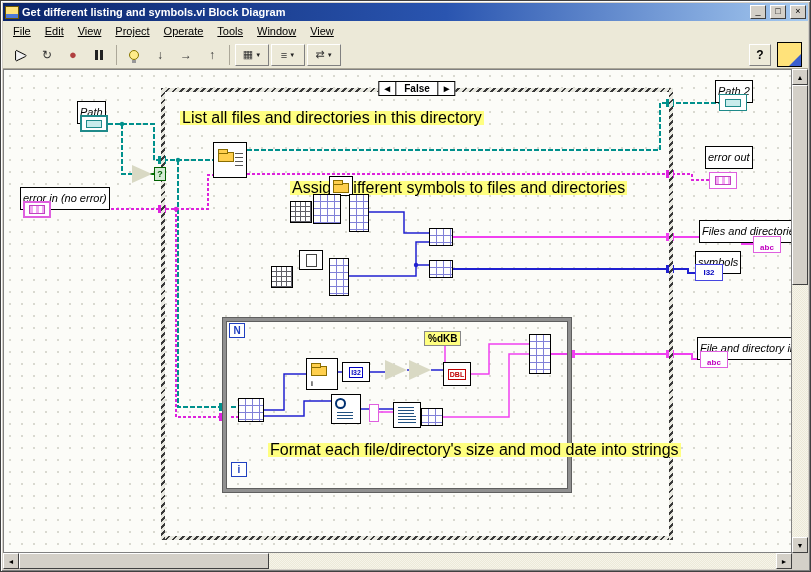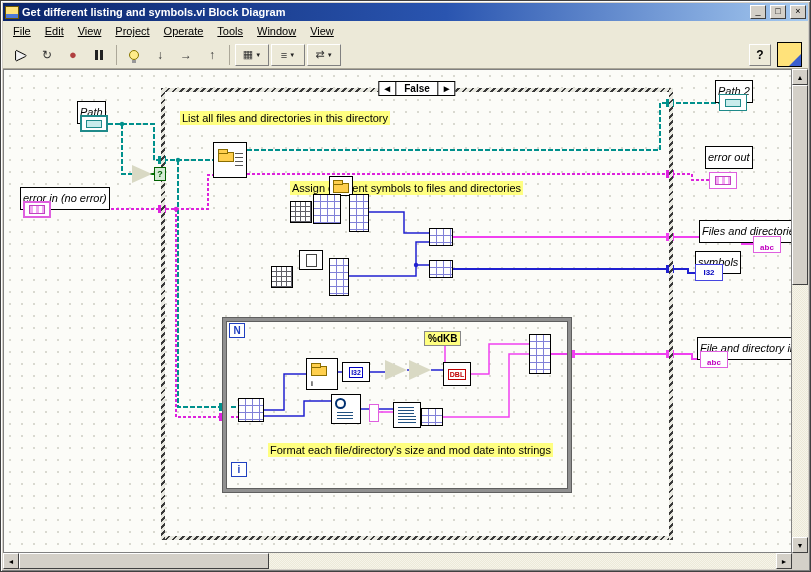--- a/index.html
+++ b/index.html
@@ -58,21 +58,21 @@
   .case-selector .arr{padding:0 3px;}
   .case-selector .sel-label{padding:0 8px;border-left:1px solid #000;border-right:1px solid #000;font-weight:bold;}
   .sel-term{position:absolute;left:150px;top:97px;width:12px;height:14px;background:#d6ecd6;border:1px solid #006000;
             color:#006000;font-size:9px;font-weight:bold;text-align:center;line-height:12px;}
   .loop{position:absolute;left:219px;top:248px;width:348px;height:174px;border:3px solid #909090;
         box-shadow:inset 0 0 0 1px #5f5f5f,0 0 0 1px #5f5f5f;}
   .nbox,.ibox{position:absolute;width:16px;height:15px;background:#fff;border:1px solid #2040c0;color:#2040c0;
               font-weight:bold;font-size:10px;text-align:center;line-height:13px;}
   
   .lbl{position:absolute;background:#fff;border:1px solid #000;font-size:11px;line-height:13px;padding:4px 2px;white-space:nowrap;font-style:italic;}
-  .comment{position:absolute;background:#ffff80;font-size:11px;line-height:14px;padding:0 2px;white-space:nowrap;color:#000;}
+  .comment{position:absolute;background:#ffff80;font-size:16px;line-height:14px;padding:0 2px;white-space:nowrap;color:#000;}
   .fmt-const{position:absolute;background:#ffff80;border:1px solid #888;font-size:10px;font-weight:bold;
              line-height:13px;padding:0 3px;white-space:nowrap;}
   
   .term{position:absolute;width:28px;height:17px;background:#fff;border:2px solid;display:flex;align-items:center;
         justify-content:center;font-size:8px;font-weight:bold;}
   .t-path{border-color:#1f8a8a;}
   .t-err{border-color:#df5fdf;}
   .t-str{border-color:#df5fdf;color:#c000c0;align-items:flex-end;}
   .t-i32{border-color:#4646e0;color:#0000c0;}
   .pglyph{width:16px;height:8px;background:#c9ecec;border:1px solid #1f8a8a;}

